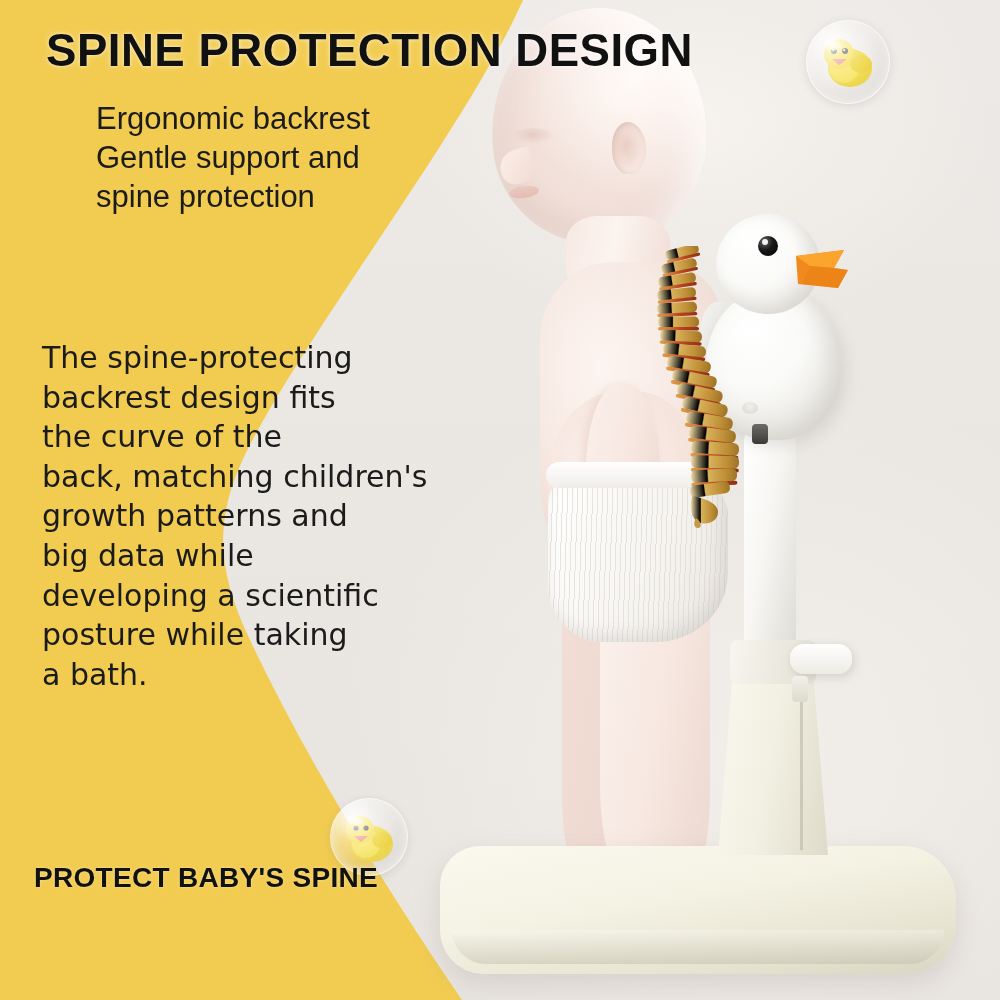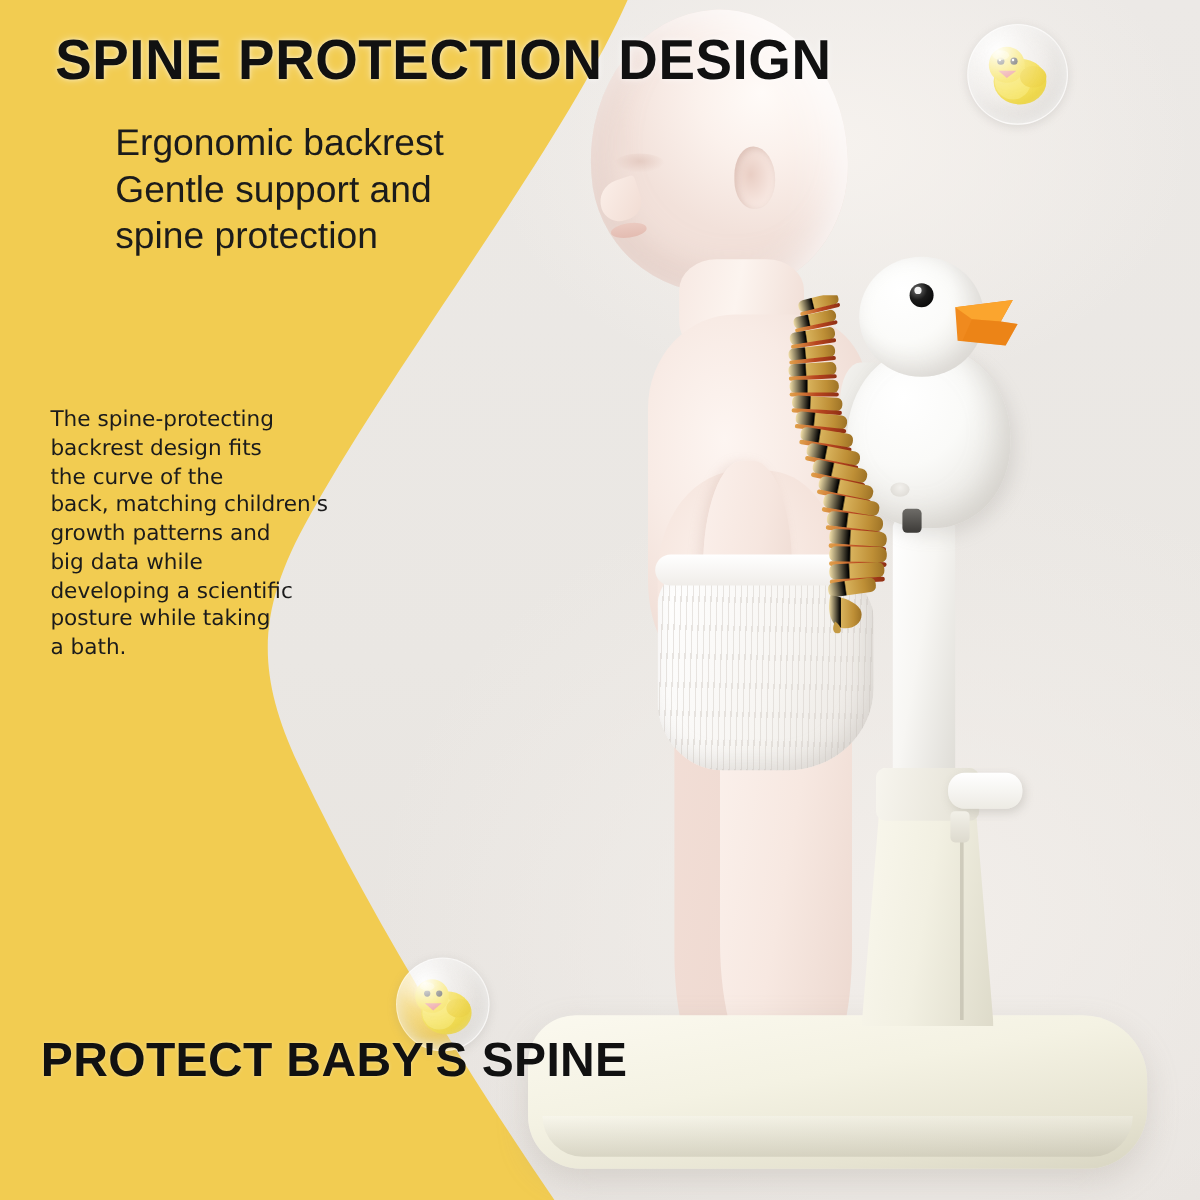--- a/index.html
+++ b/index.html
@@ -255,27 +255,27 @@
     transform:scaleX(.97); transform-origin:left center;
     text-shadow: 0 0 3px rgba(255,255,255,.55), 0 0 7px rgba(255,255,255,.45);
   }
   .subtitle {
     position:absolute; left:48px; top:100px; z-index:20;
     font-size:31px; font-weight:400; line-height:1.25;
     color:#1b1b1b; white-space:pre-line;margin-left:48px;
   }
   .body-copy {
     position:absolute; left:42px; top:338px; z-index:20;
-    font-size:18px; font-weight:400; line-height:1.32;
+    font-size:30px; font-weight:400; line-height:1.32;
     color:#1b1b1b; white-space:pre-line;
     font-family:"DejaVu Sans", sans-serif;
   }
   .footline {
     position:absolute; left:34px; top:862px; z-index:20;
-    font-size:40px; font-weight:700; letter-spacing:.3px;
+    font-size:28px; font-weight:700; letter-spacing:.3px;
     color:#111; white-space:nowrap;
     text-shadow: 0 0 3px rgba(255,255,255,.4);
     text-align: center;
   }
 </style>
 </head>
 <body>
 
 <div id="poster">
 

